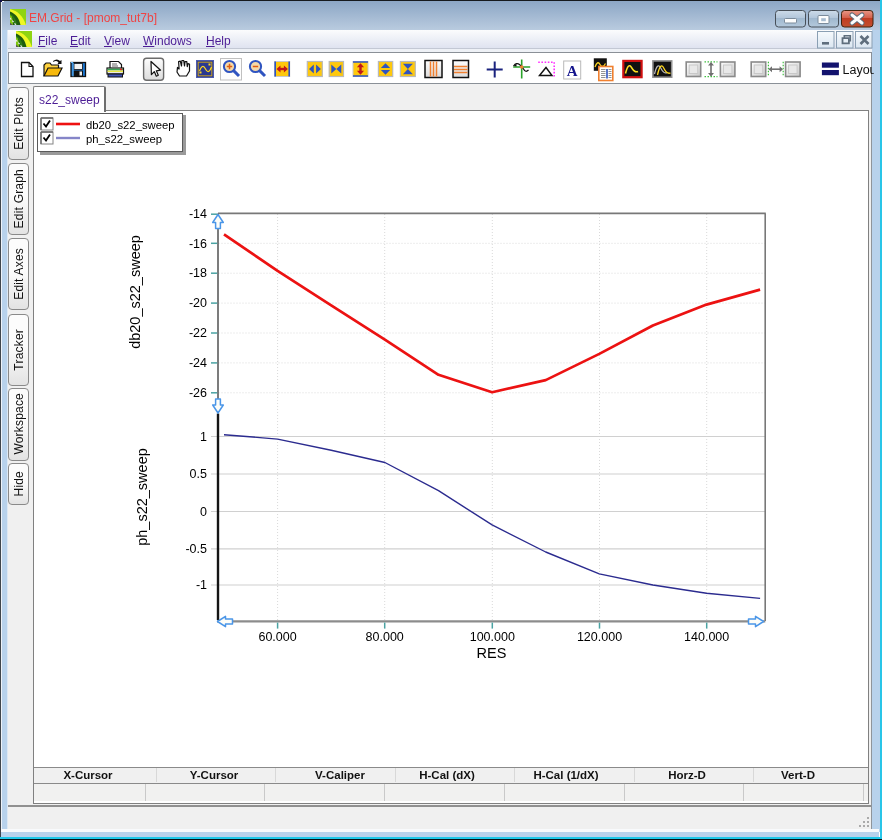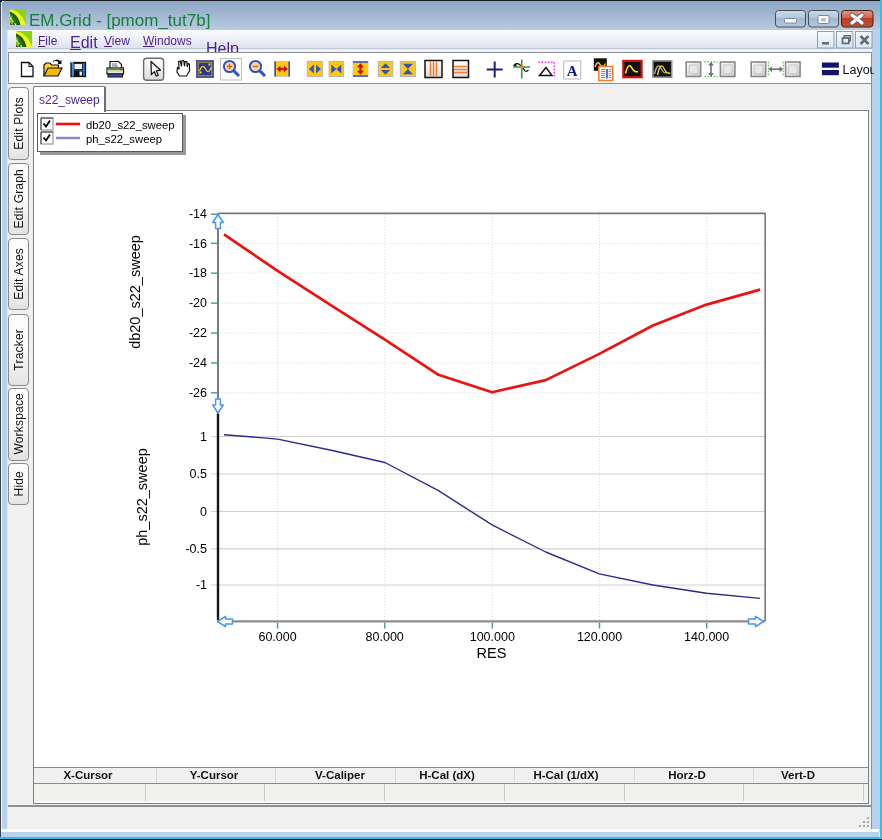--- a/index.html
+++ b/index.html
@@ -36,21 +36,21 @@
 
 <svg class="abs" style="left:10px;top:9px;" width="16" height="16" viewBox="0 0 16 16">
  <rect x="0" y="0" width="16" height="16" fill="#7ec80e"></rect>
  <path d="M0,0 L16,0 L16,16 Z" fill="#8fd412"></path>
  <path d="M0,0 C8,2 13,7 16,16 L8,16 C6,9 4,5 0,3 Z" fill="#eef725"></path>
  <path d="M0,2.5 C6,5 9,9 10.5,16 L3,16 C3,10 2,6 0,5 Z" fill="#1e5c10"></path>
  <path d="M0,4.5 C4,7 6,10 7,16 L4.5,16 C4.2,10.5 3,7.5 0,6 Z" fill="#2f7d16"></path>
  <path d="M0,9 L6,16" stroke="#e8e8e8" stroke-width="1.2" stroke-dasharray="2,1.5" fill="none"></path>
  <path d="M0,13.5 L3,16 L0,16 Z" fill="#5a5a52"></path>
 </svg>
-<div class="txt" style="left:29px;top:11px;font-size:17px;color:#15803d;">EM.Grid - [pmom_tut7b]</div>
+<div class="txt" style="left:29px;top:11px;font-size:12px;color:#ef4444;">EM.Grid - [pmom_tut7b]</div>
 <svg class="abs" style="left:775px;top:9px;" width="100" height="20" viewBox="0 0 100 20">
  <defs>
   <linearGradient id="cbg" x1="0" y1="0" x2="0" y2="1">
    <stop offset="0" stop-color="#cddbe9"></stop>
         <stop offset="0.45" stop-color="#b2c6da"></stop>
    <stop offset="0.46" stop-color="#9fb7ce"></stop>
         <stop offset="1" stop-color="#b4c9dc"></stop>
   </linearGradient>
   <linearGradient id="cbr" x1="0" y1="0" x2="0" y2="1">
    <stop offset="0" stop-color="#e99786"></stop>
@@ -75,24 +75,24 @@
 <svg class="abs" style="left:16px;top:31px;" width="16" height="16" viewBox="0 0 16 16">
  <rect x="0" y="0" width="16" height="16" fill="#7ec80e"></rect>
  <path d="M0,0 L16,0 L16,16 Z" fill="#8fd412"></path>
  <path d="M0,0 C8,2 13,7 16,16 L8,16 C6,9 4,5 0,3 Z" fill="#eef725"></path>
  <path d="M0,2.5 C6,5 9,9 10.5,16 L3,16 C3,10 2,6 0,5 Z" fill="#1e5c10"></path>
  <path d="M0,4.5 C4,7 6,10 7,16 L4.5,16 C4.2,10.5 3,7.5 0,6 Z" fill="#2f7d16"></path>
  <path d="M0,9 L6,16" stroke="#e8e8e8" stroke-width="1.2" stroke-dasharray="2,1.5" fill="none"></path>
  <path d="M0,13.5 L3,16 L0,16 Z" fill="#5a5a52"></path>
 </svg>
 <div class="txt" style="left:38px;top:34px;font-size:12px;"><span style="text-decoration:underline">F</span>ile</div>
-<div class="txt" style="left:70px;top:34px;font-size:16px;"><span style="text-decoration:underline">E</span>dit</div>
+<div class="txt" style="left:70px;top:34px;font-size:12px;"><span style="text-decoration:underline">E</span>dit</div>
 <div class="txt" style="left:104px;top:34px;font-size:12px;"><span style="text-decoration:underline">V</span>iew</div>
 <div class="txt" style="left:143px;top:34px;font-size:12px;"><span style="text-decoration:underline">W</span>indows</div>
-<div class="txt" style="left:206px;top:40px;font-size:16px;"><span style="text-decoration:underline">H</span>elp</div>
+<div class="txt" style="left:206px;top:34px;font-size:12px;"><span style="text-decoration:underline">H</span>elp</div>
 <svg class="abs" style="left:817px;top:31px;" width="57" height="18" viewBox="0 0 57 18">
  <defs>
   <linearGradient id="mbg" x1="0" y1="0" x2="0" y2="1">
    <stop offset="0" stop-color="#f6fafd"></stop>
         <stop offset="1" stop-color="#dbe6f1"></stop>
   </linearGradient>
  </defs>
  <rect x="0.5" y="0.5" width="16.5" height="16.5" fill="url(#mbg)" stroke="#8a9fb3" stroke-width="1"></rect>
  <rect x="19.5" y="0.5" width="16.5" height="16.5" fill="url(#mbg)" stroke="#8a9fb3" stroke-width="1"></rect>
  <rect x="38.5" y="0.5" width="16.5" height="16.5" fill="url(#mbg)" stroke="#8a9fb3" stroke-width="1"></rect>

